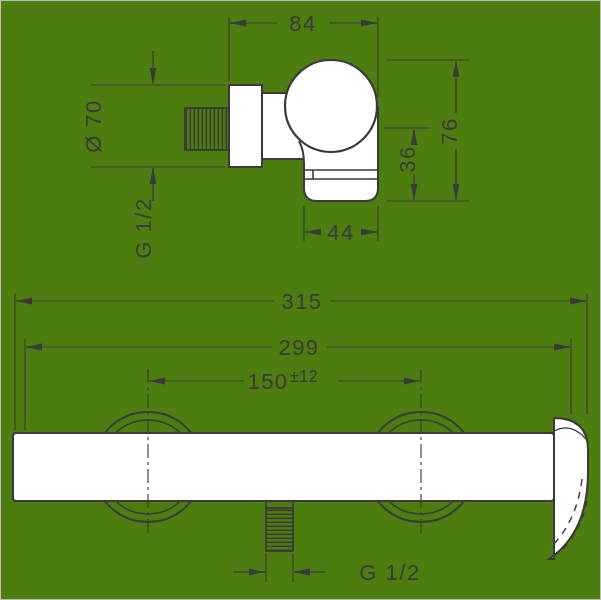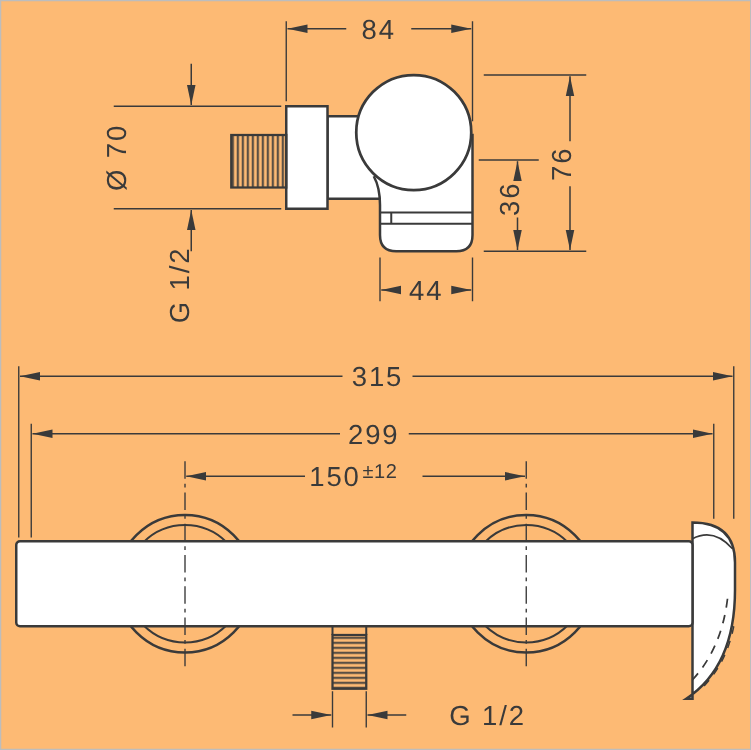--- a/index.html
+++ b/index.html
@@ -1,20 +1,20 @@
 <!DOCTYPE html>
 <html><head>
 <meta charset="utf-8">
 <style>
   html,body{margin:0;padding:0;background:#fff;}
   .page{
     position:relative;
     width:599px;height:598px;
     border:1px solid #bdbdbd;
-    background:#fdba74;
+    background:#4d7c0f;
     overflow:hidden;
   }
   svg{display:block;}
   .outline{fill:#ffffff;stroke:#3a3a3a;stroke-width:2;}
   .outline-thin{fill:none;stroke:#3a3a3a;stroke-width:1.6;}
   .dim{stroke:#3a3a3a;stroke-width:1.2;fill:none;}
   .ext{stroke:#3a3a3a;stroke-width:1.1;fill:none;}
   .cline{stroke:#3a3a3a;stroke-width:1.1;fill:none;stroke-dasharray:14 4 3 4;}
   .shade{stroke:#3a3a3a;stroke-width:1.4;fill:none;stroke-dasharray:7 6;}
   .lbl{

